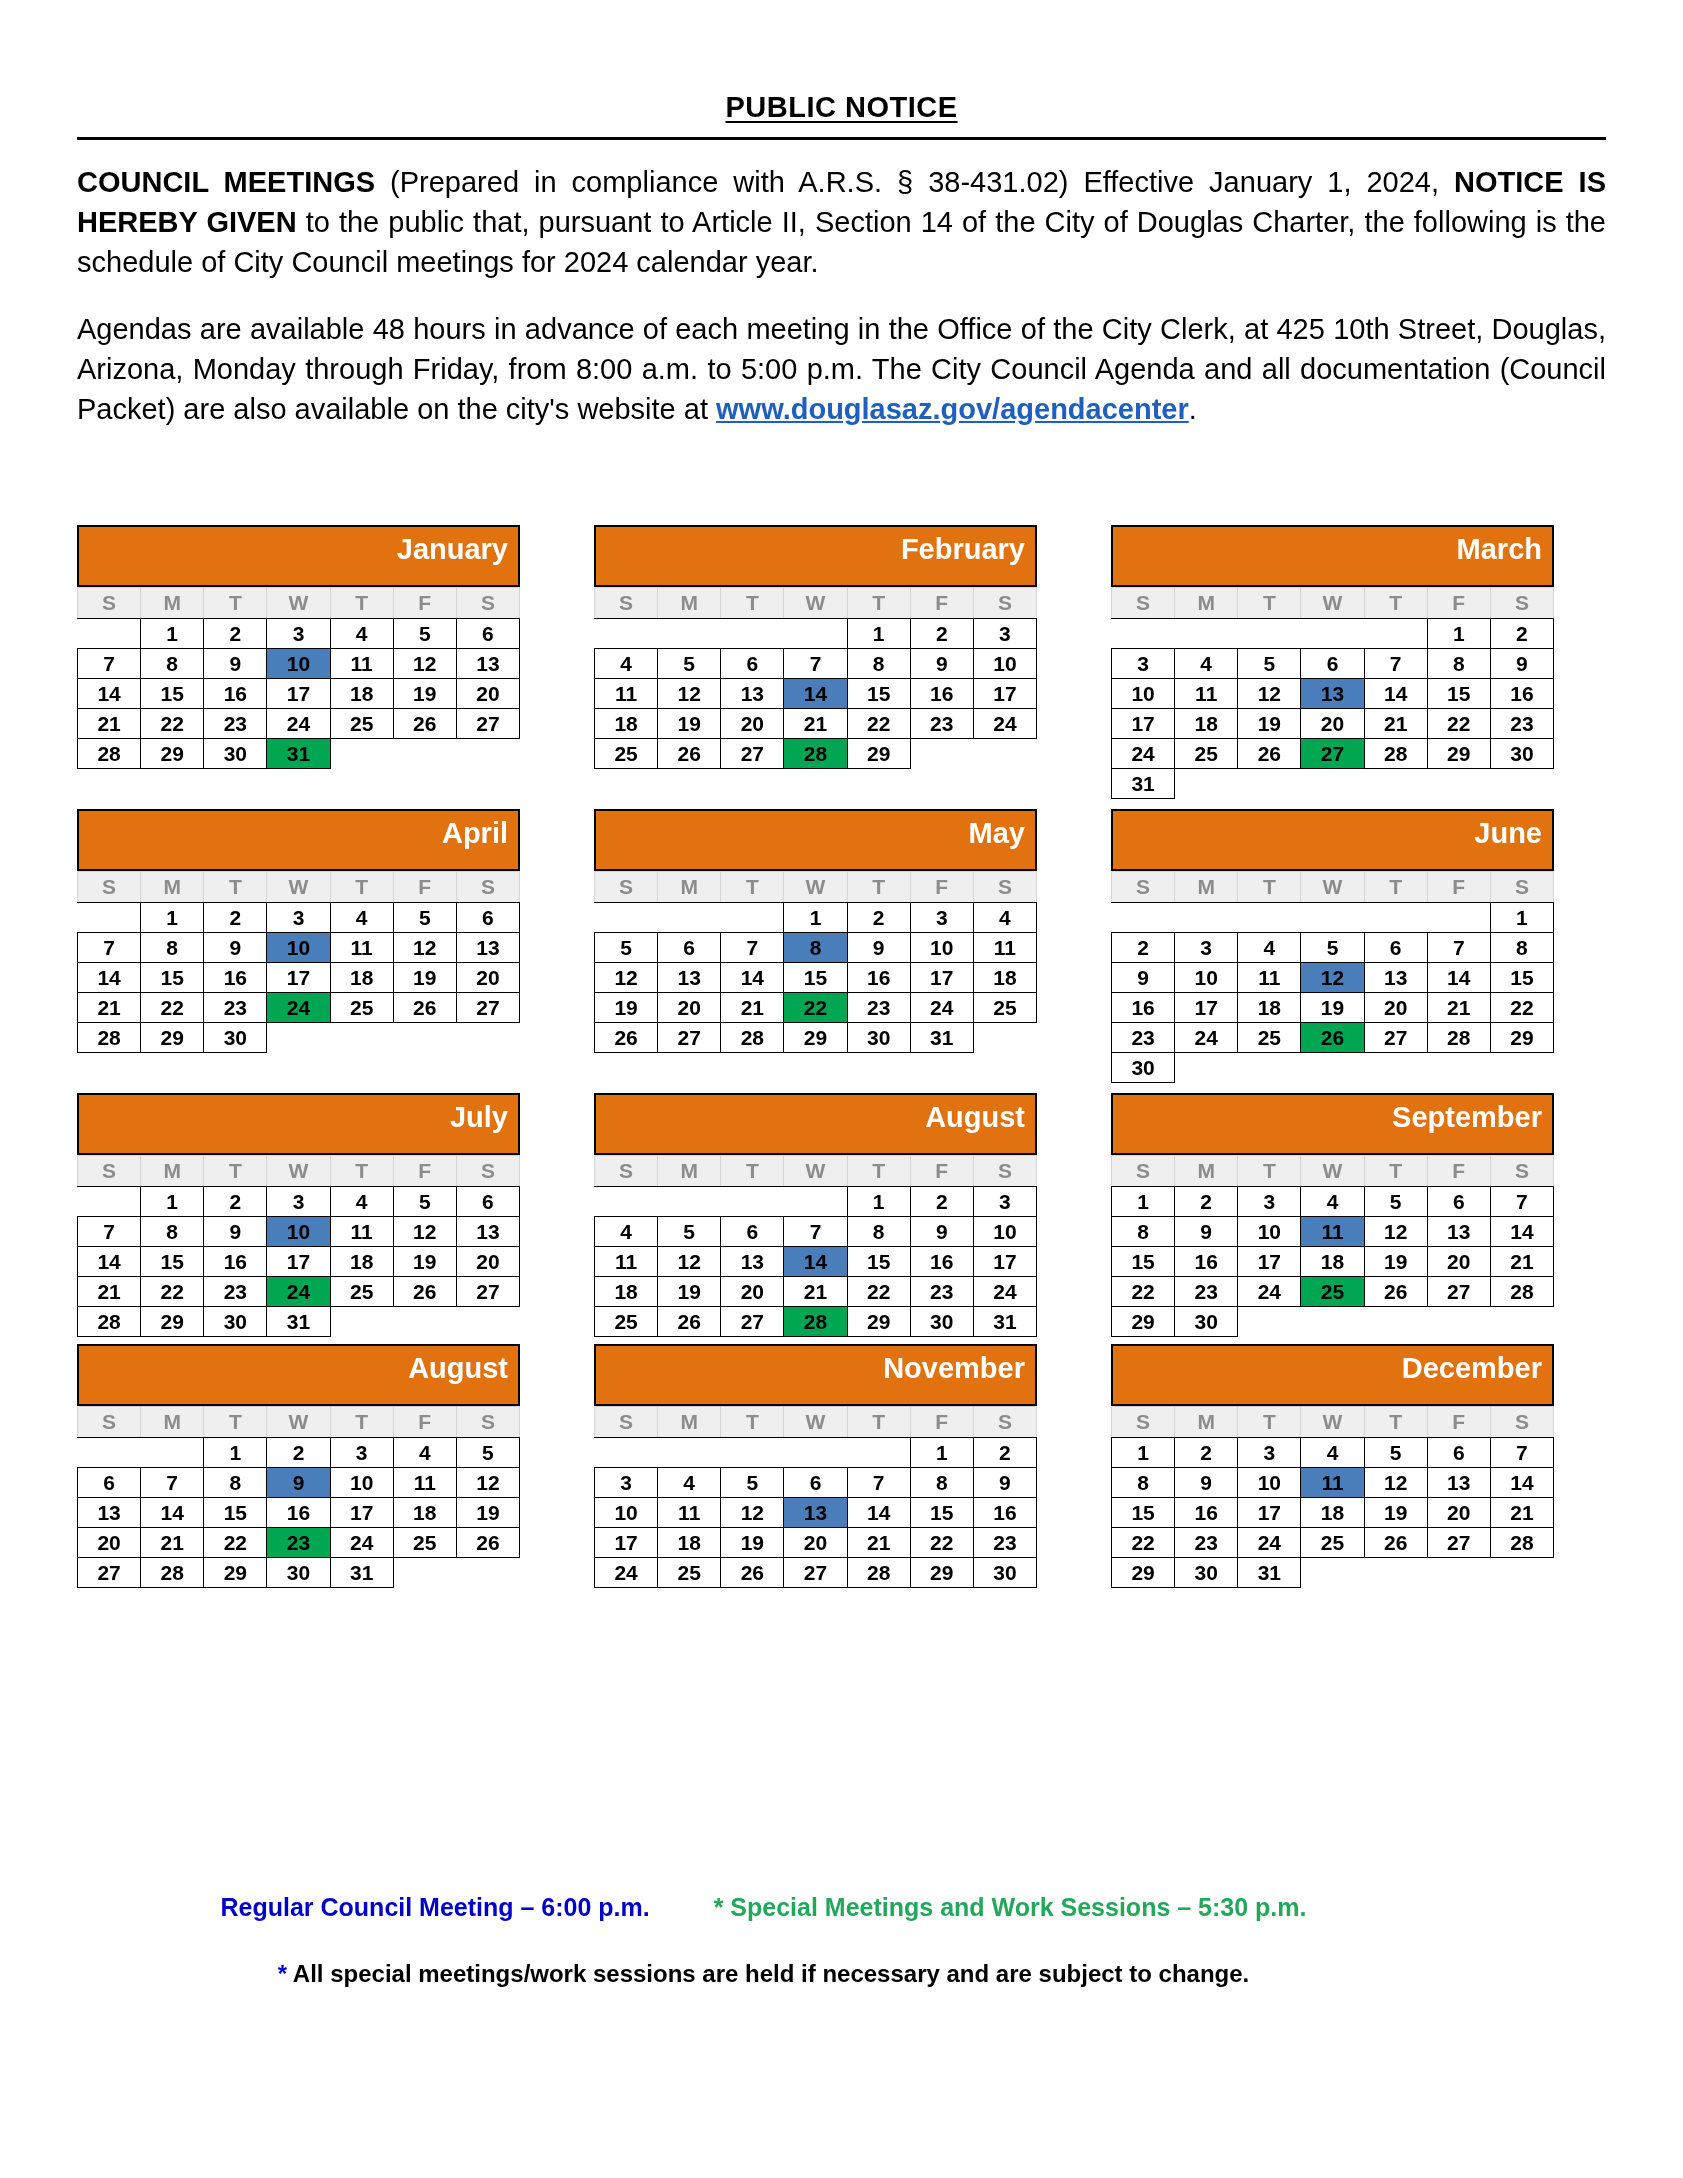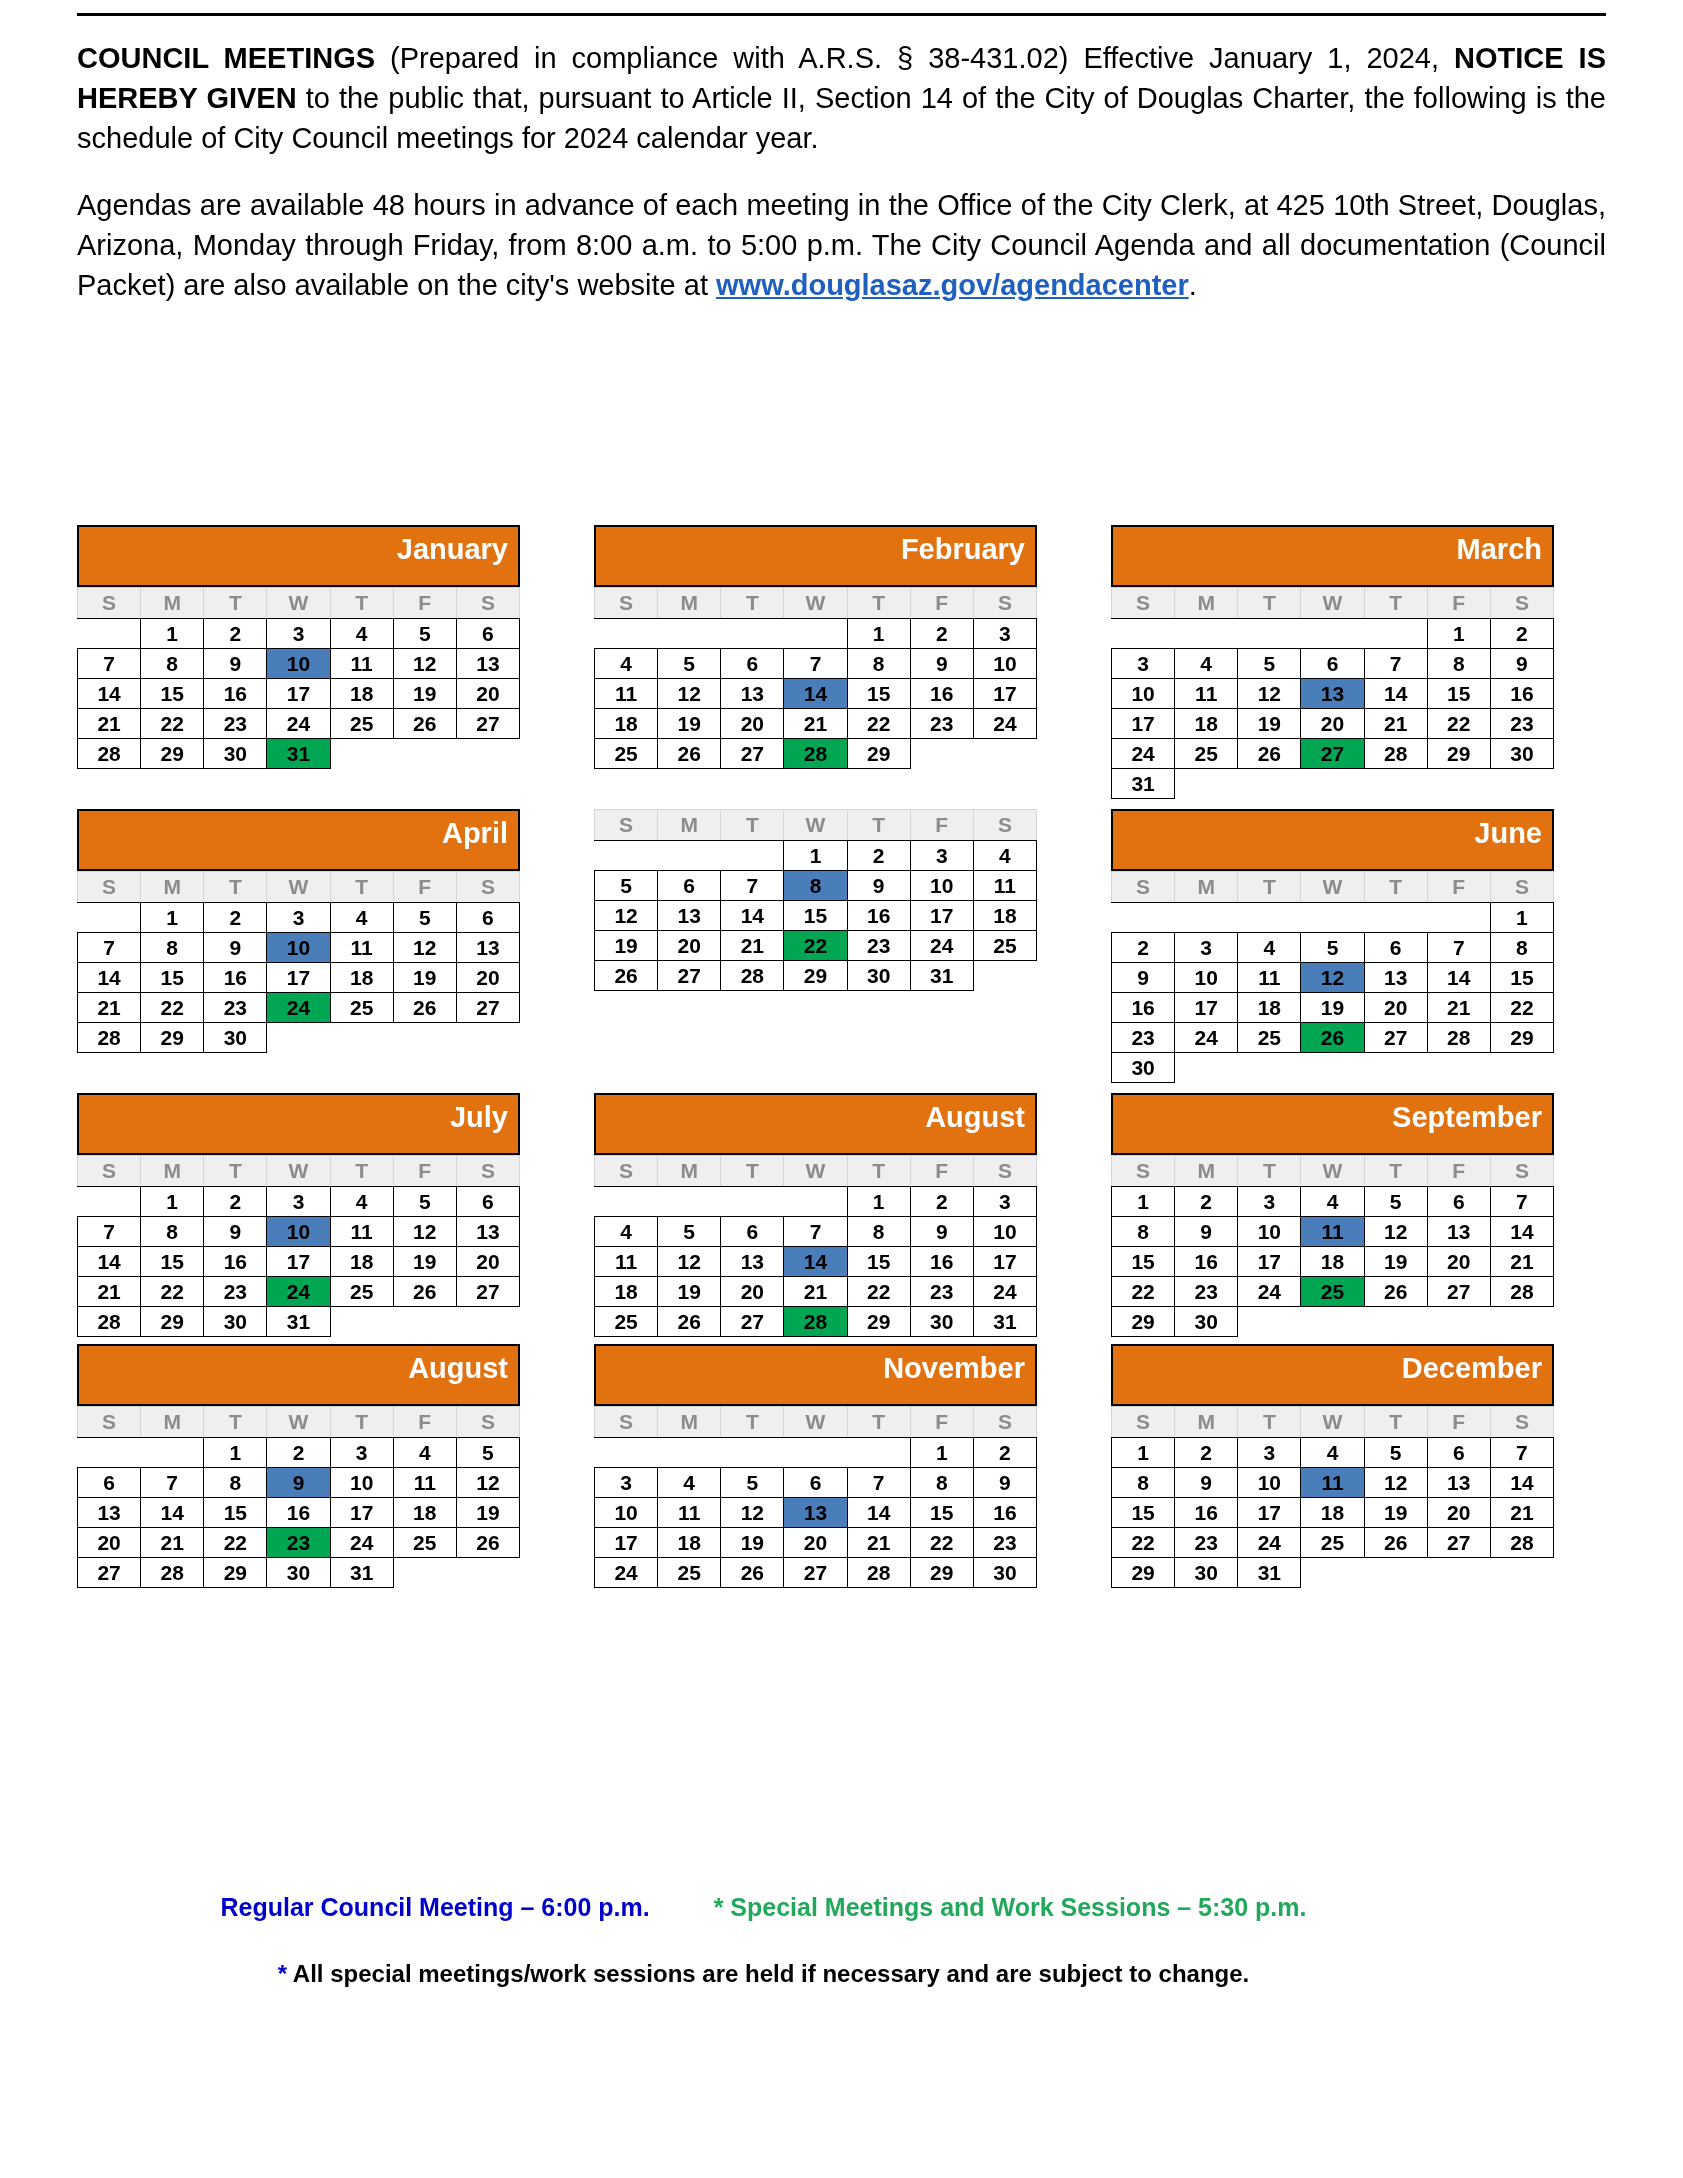--- a/index.html
+++ b/index.html
@@ -158,20 +158,23 @@
     font-weight: bold;
     color: #000;
   }
   .legend-note .star { color: #0000CC; }
 </style>
 </head>
 <body>
 
 <div class="page">
 
+  <div class="title-wrap">
+    <div class="doc-title">PUBLIC NOTICE</div>
+  </div>
   <div class="title-rule"></div>
 
   <div class="body-block">
     <p class="para"><span class="b">COUNCIL MEETINGS</span><span> (Prepared in compliance with A.R.S. § 38-431.02) Effective January 1, 2024, </span><span class="b">NOTICE IS HEREBY GIVEN</span><span> to the public that, pursuant to Article II, Section 14 of the City of Douglas Charter, the following is the schedule of City Council meetings for 2024 calendar year.</span></p>
 
     <p class="para last"><span>Agendas are available 48 hours in advance of each meeting in the Office of the City Clerk, at 425 10th Street, Douglas, Arizona, Monday through Friday, from 8:00 a.m. to 5:00 p.m. The City Council Agenda and all documentation (Council Packet) are also available on the city's website at </span><a class="link" href="#">www.douglasaz.gov/agendacenter</a><span>.</span></p>
   </div>
 
   <div class="cal-area" id="cal-area">
       <div class="cal-row r1">
@@ -441,20 +444,21 @@
                   <td class="empty"></td>
                   <td class="empty"></td>
                   <td class="empty"></td>
                 </tr>
               </tbody>
             </table>
           </div>
         </div>
         <div class="cal-col">
           <div class="month">
+            <div class="month-head">May</div>
             <table class="cal">
               <thead>
                 <tr>
                   <th>S</th>
                   <th>M</th>
                   <th>T</th>
                   <th>W</th>
                   <th>T</th>
                   <th>F</th>
                   <th>S</th>

